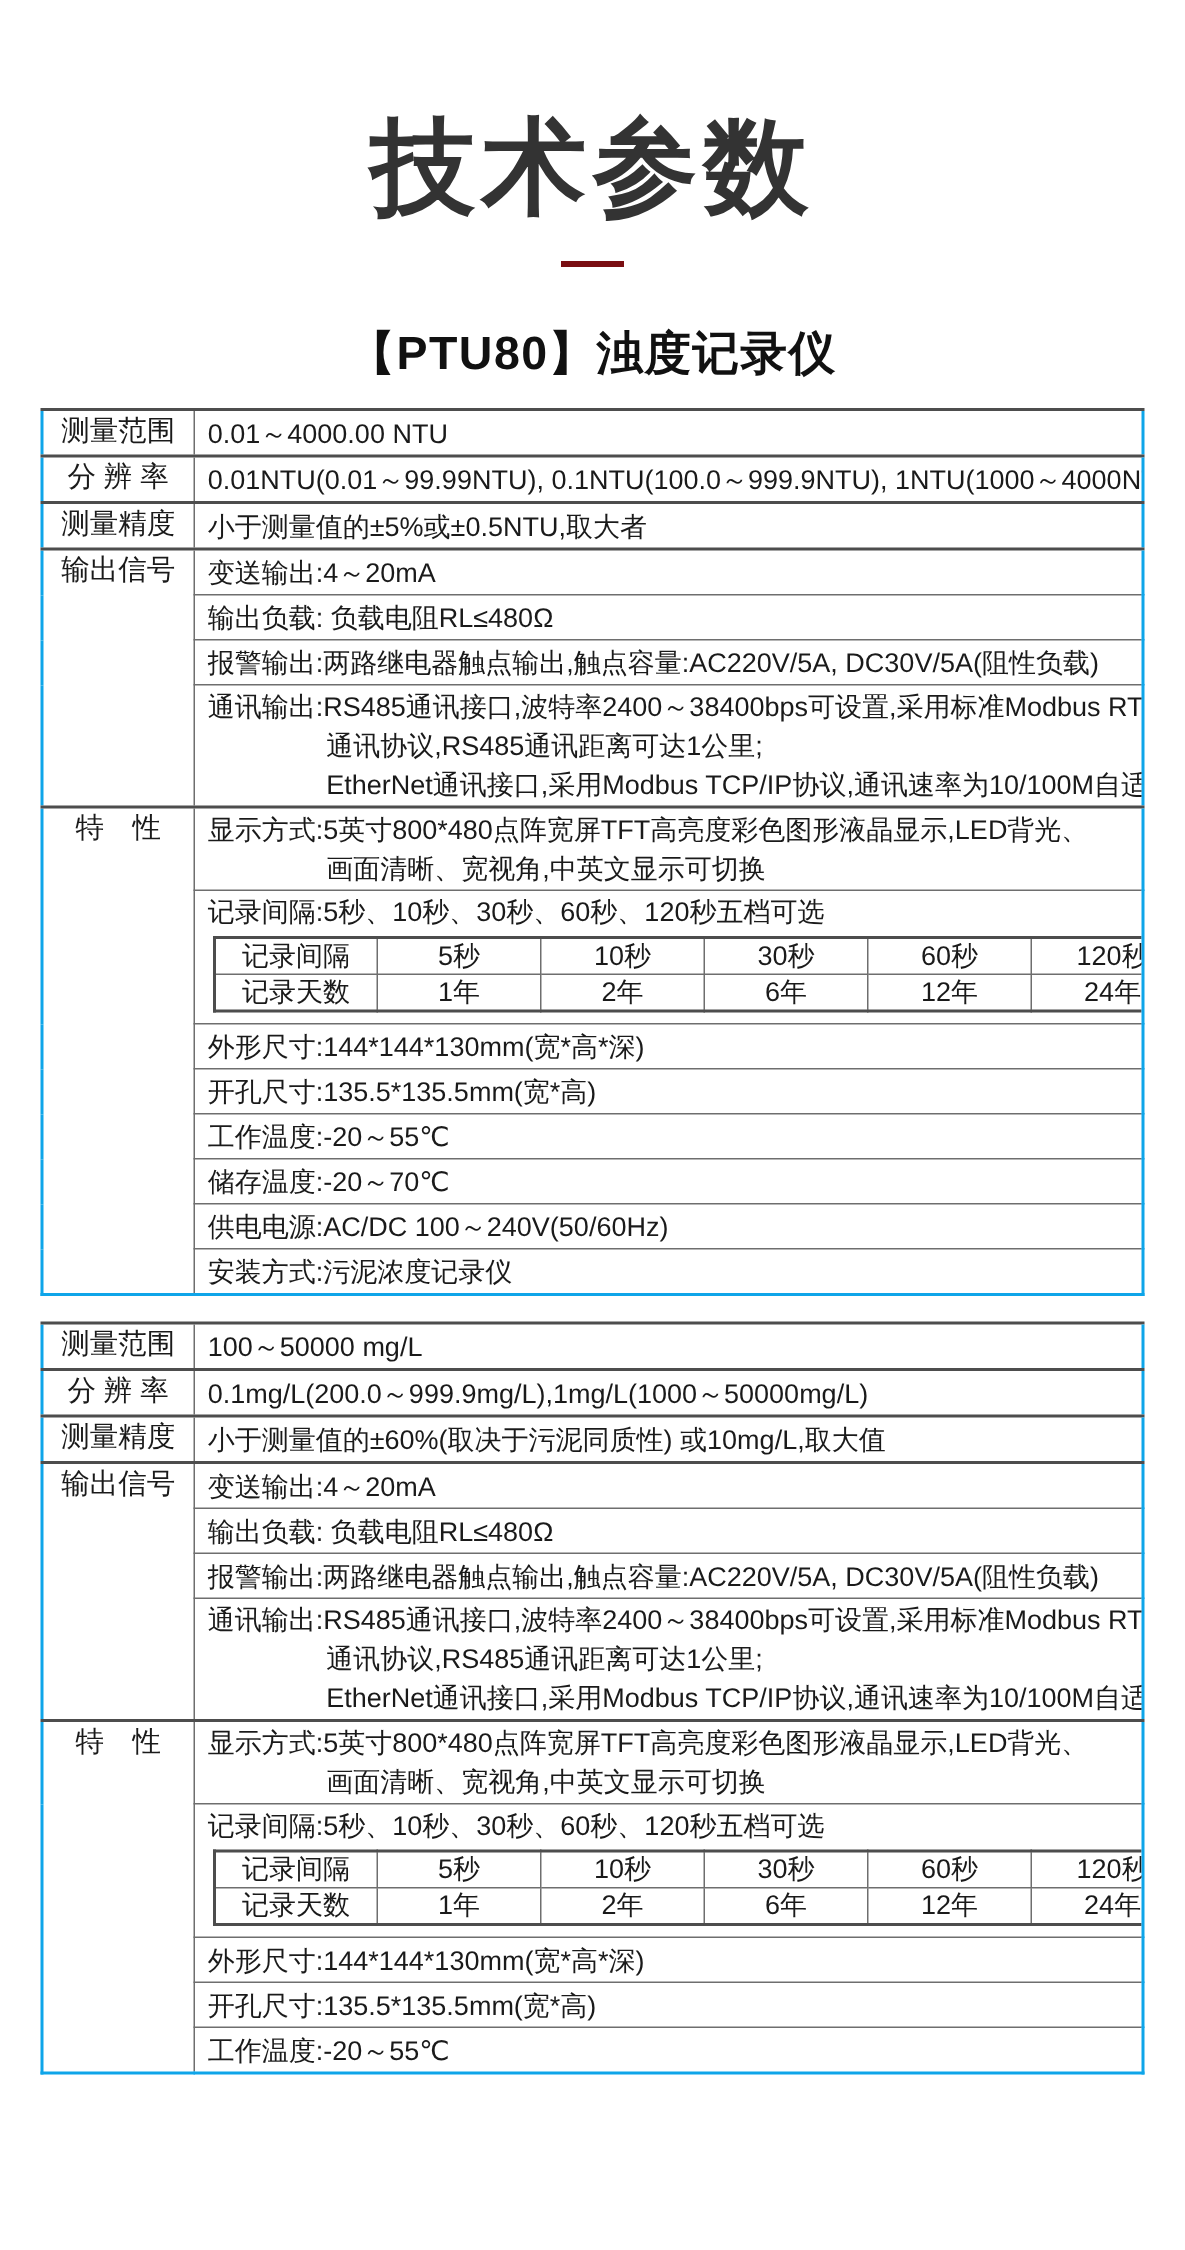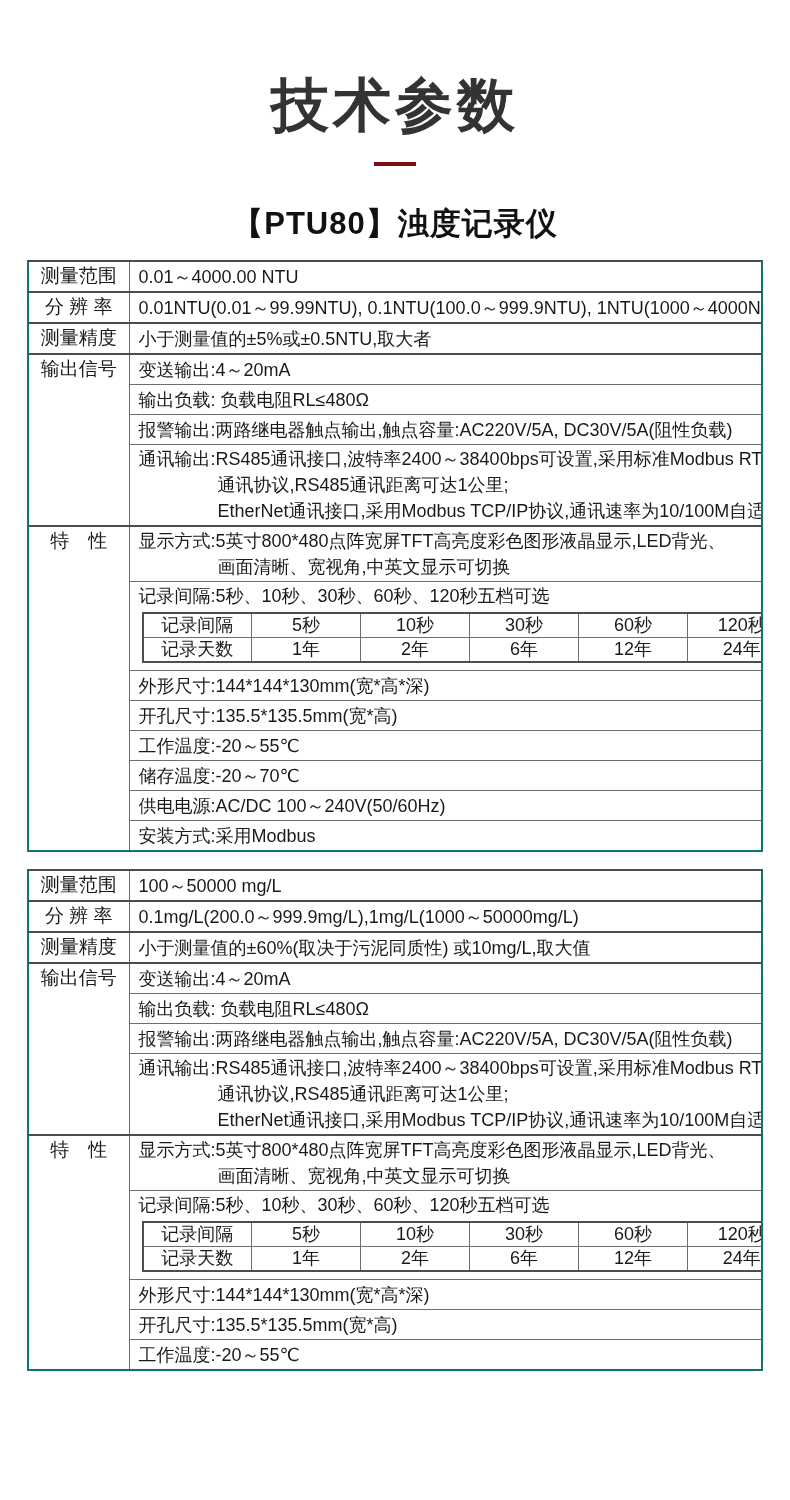--- a/index.html
+++ b/index.html
@@ -3,37 +3,37 @@
 <meta charset="utf-8">
 <style>
   html, body { margin: 0; padding: 0; background: #ffffff; }
   body {
     width: 790px; min-height: 1500px;
     font-family: "Liberation Sans", "DejaVu Sans", sans-serif;
     color: #1a1a1a;
   }
   .main-title {
     margin: 76px 0 0; text-align: center;
-    font-size: 58px; line-height: 1; font-weight: 900;
+    font-size: 70px; line-height: 1; font-weight: 900;
     letter-spacing: 4px; color: #333333;
   }
   .title-underline {
     width: 42px; height: 4px; background: #7a0e12;
     margin: 28px auto 0;
   }
   .section { margin: 0; }
   .section-title {
     margin: 39px 0 0; text-align: center;
     font-size: 31px; line-height: 38px; font-weight: 700;
     letter-spacing: 1px; color: #111111;
   }
   table.spec-table {
     width: 736px; margin: 17px auto 16px;
     border-collapse: collapse; table-layout: fixed;
-    border: 2px solid #0f766e;
+    border: 2px solid #0ea5e9;
   }
   table.spec-table > tbody > tr > td {
     border: 1px solid #6e6e6e;
     font-size: 18px; line-height: 26px; color: #1a1a1a;
     height: 27px; padding: 0; overflow: hidden;
   }
   table.spec-table > tbody > tr.major > td { border-top: 2px solid #4d4d4d; }
   table.spec-table td.label {
     text-align: center; vertical-align: top; padding-top: 1px;
     font-size: 19px;
@@ -137,21 +137,21 @@
         <tr>
           <td class="value">工作温度:-20～55℃</td>
         </tr>
         <tr>
           <td class="value">储存温度:-20～70℃</td>
         </tr>
         <tr>
           <td class="value">供电电源:AC/DC 100～240V(50/60Hz)</td>
         </tr>
         <tr>
-          <td class="value">安装方式:采用Modbus</td>
+          <td class="value">安装方式:污泥浓度记录仪</td>
         </tr>
       </tbody>
     </table>
   </section>
 
   <section class="section">
     <table class="spec-table">
       <colgroup>
             <col class="col-label">
             <col>

